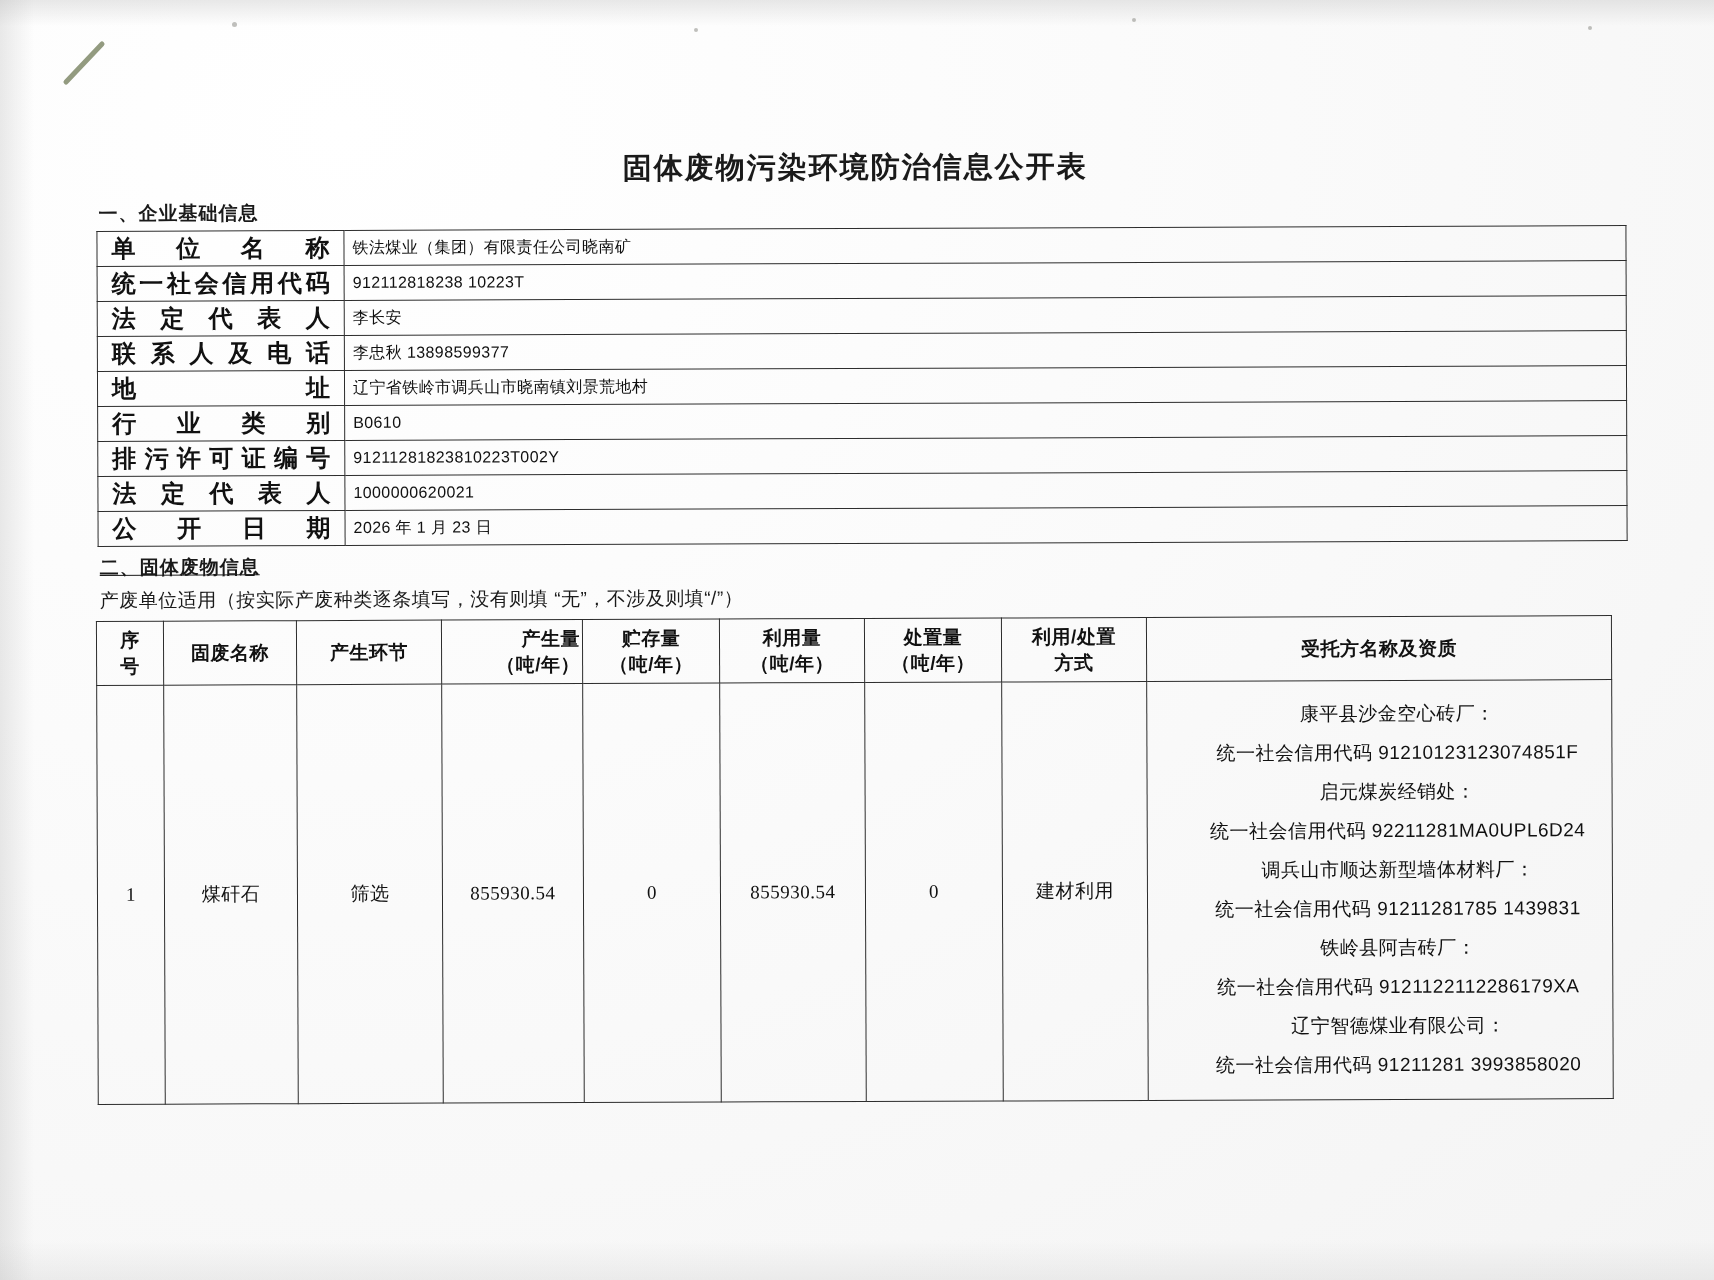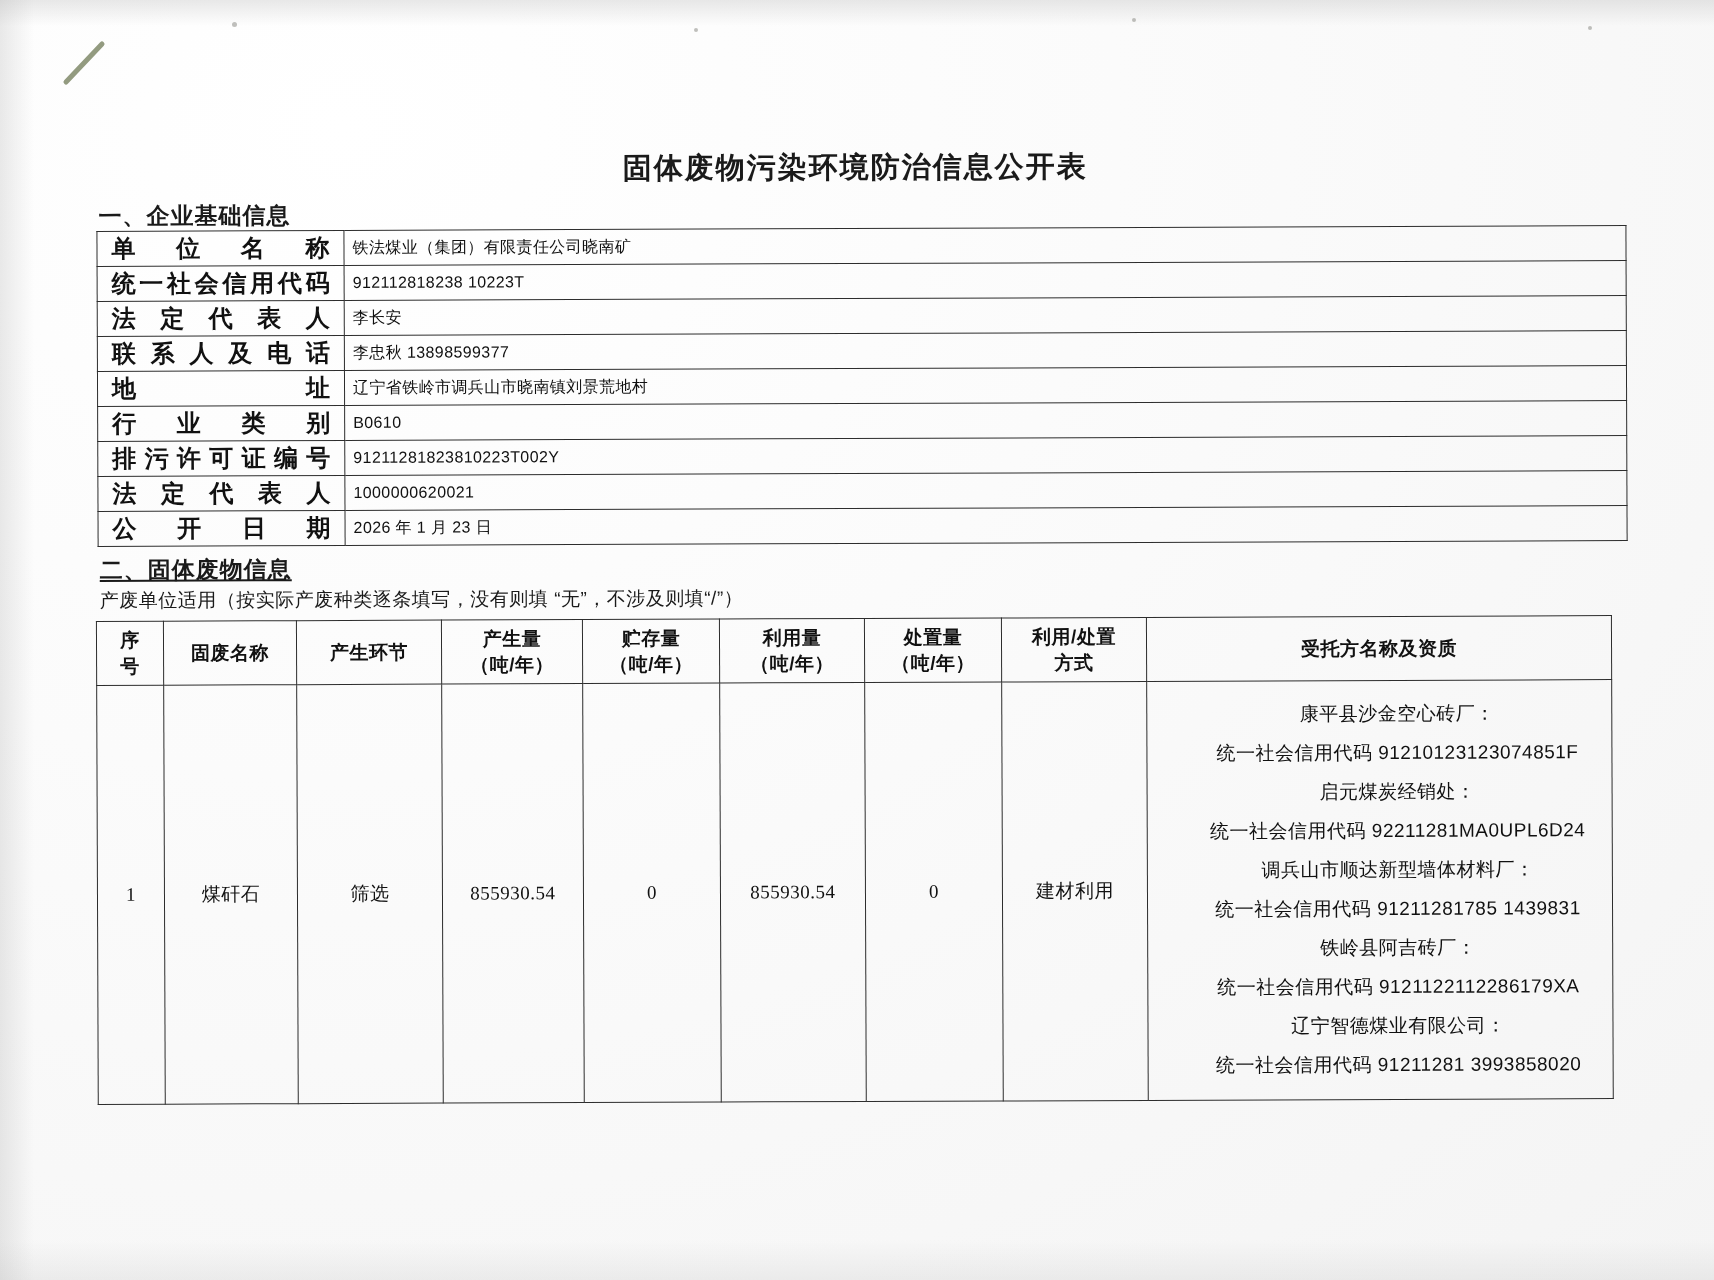--- a/index.html
+++ b/index.html
@@ -75,21 +75,21 @@
     width: 1714px;
     text-align: center;
     font-size: 29px;
     font-weight: bold;
     letter-spacing: 2px;
     color: #1a1a1a;
   }
 
   .section-heading {
     position: absolute;
-    font-size: 23px;
+    font-size: 19px;
     font-weight: bold;
     color: #1a1a1a;
     letter-spacing: 1px;
   }
   #sec1 { left: 100px; top: 198px; }
   #sec2 { left: 100px; top: 552px; text-decoration: underline; }
   #sec2-note {
     position: absolute;
     left: 100px;
     top: 585px;
@@ -153,21 +153,21 @@
   }
   table.waste td {
     font-size: 19px;
     text-align: center;
     vertical-align: middle;
     letter-spacing: .5px;
   }
   .col-no      { width: 62px; }
   .col-name    { width: 128px; }
   .col-stage   { width: 140px; }
-  .col-gen     { width: 136px; }
+  .col-gen     { width: 136px; text-align: right; }
   .col-store   { width: 132px; margin-left: 44px; }
   .col-use     { width: 140px; }
   .col-dispose { width: 132px; }
   .col-method  { width: 140px; }
 
   td.entrusted {
     text-align: left;
     vertical-align: middle;
     padding: 14px 0 14px 36px;
     font-size: 18px;

